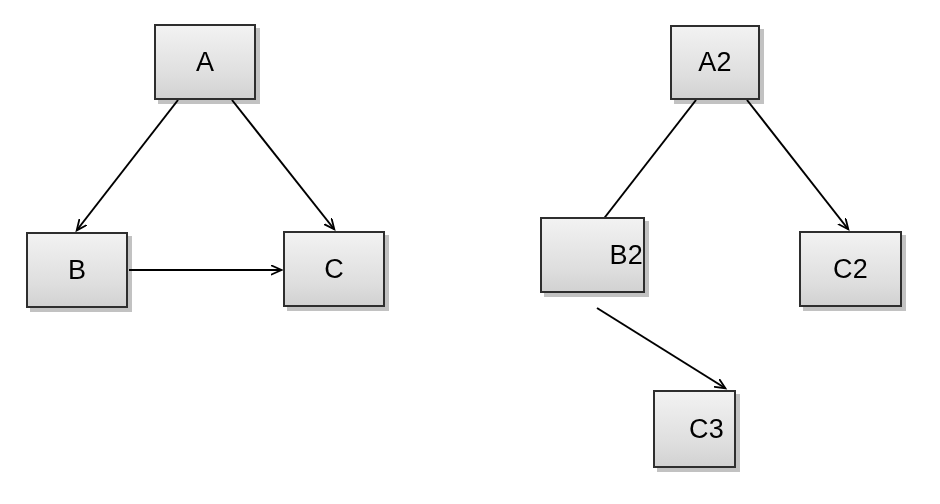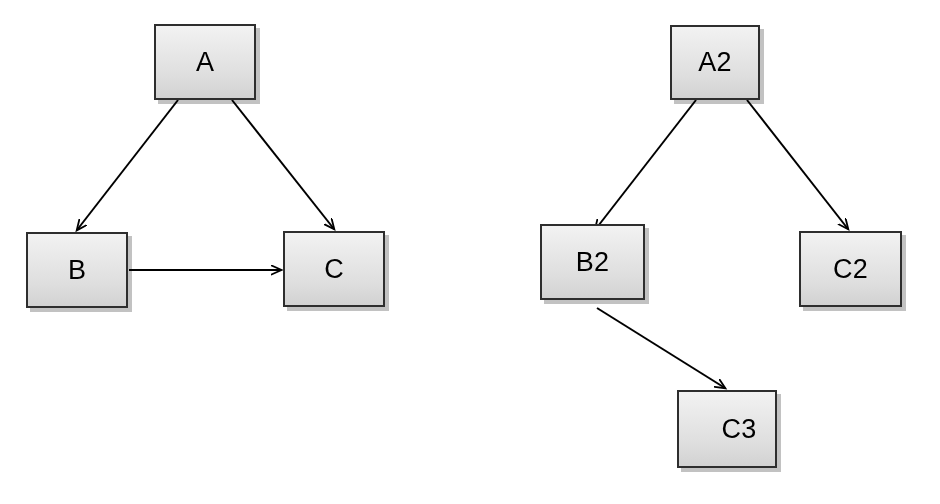--- a/index.html
+++ b/index.html
@@ -73,23 +73,23 @@
   </div>
   <div class="node" style="left: 26px; top: 232px; width: 102px; height: 76px;">
     <span class="node-label">B</span>
   </div>
   <div class="node" style="left: 283px; top: 231px; width: 102px; height: 76px;">
     <span class="node-label">C</span>
   </div>
   <div class="node" style="left: 670px; top: 25px; width: 90px; height: 75px;">
     <span class="node-label">A2</span>
   </div>
-  <div class="node" style="left: 540px; top: 224px; width: 105px; height: 76px;">
+  <div class="node" style="left: 540px; top: 217px; width: 105px; height: 76px; justify-content: flex-end;">
     <span class="node-label">B2</span>
   </div>
   <div class="node" style="left: 799px; top: 231px; width: 103px; height: 76px;">
     <span class="node-label">C2</span>
   </div>
-  <div class="node" style="left: 677px; top: 390px; width: 100px; height: 78px; padding-left: 24px;">
+  <div class="node" style="left: 653px; top: 390px; width: 83px; height: 78px; padding-left: 24px;">
     <span class="node-label">C3</span>
   </div>
 
 </div>
 
 </body></html>

